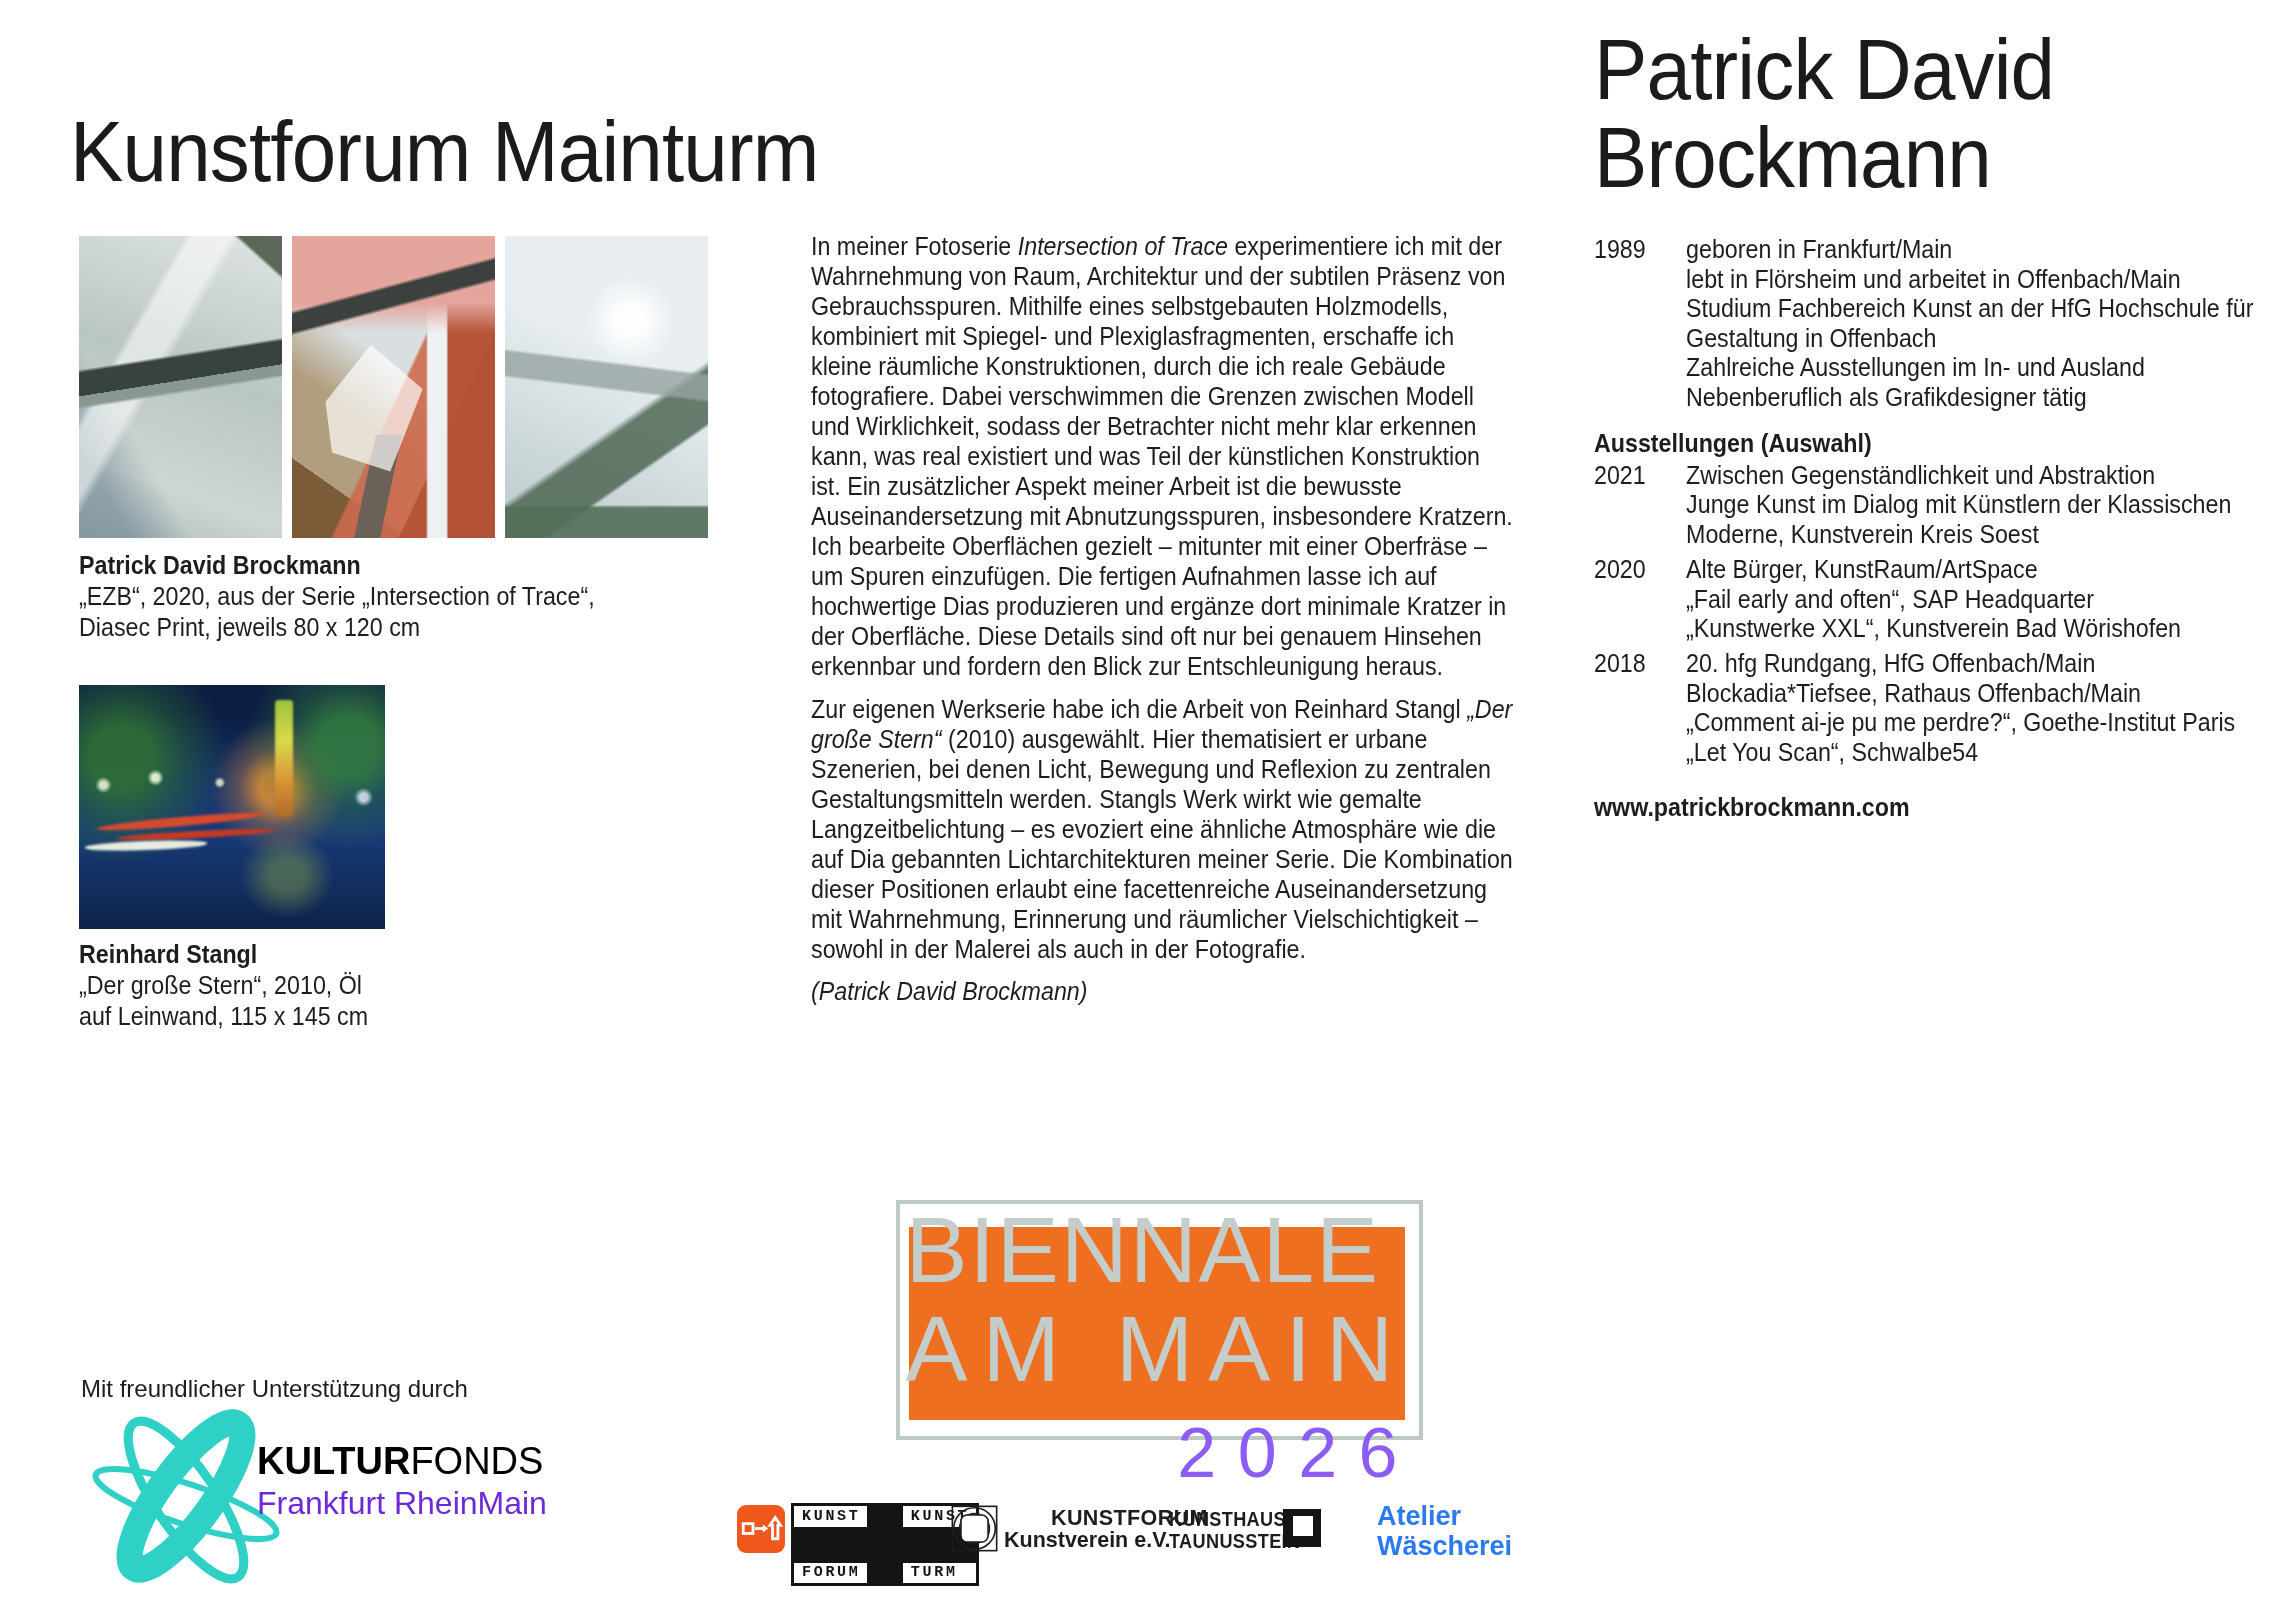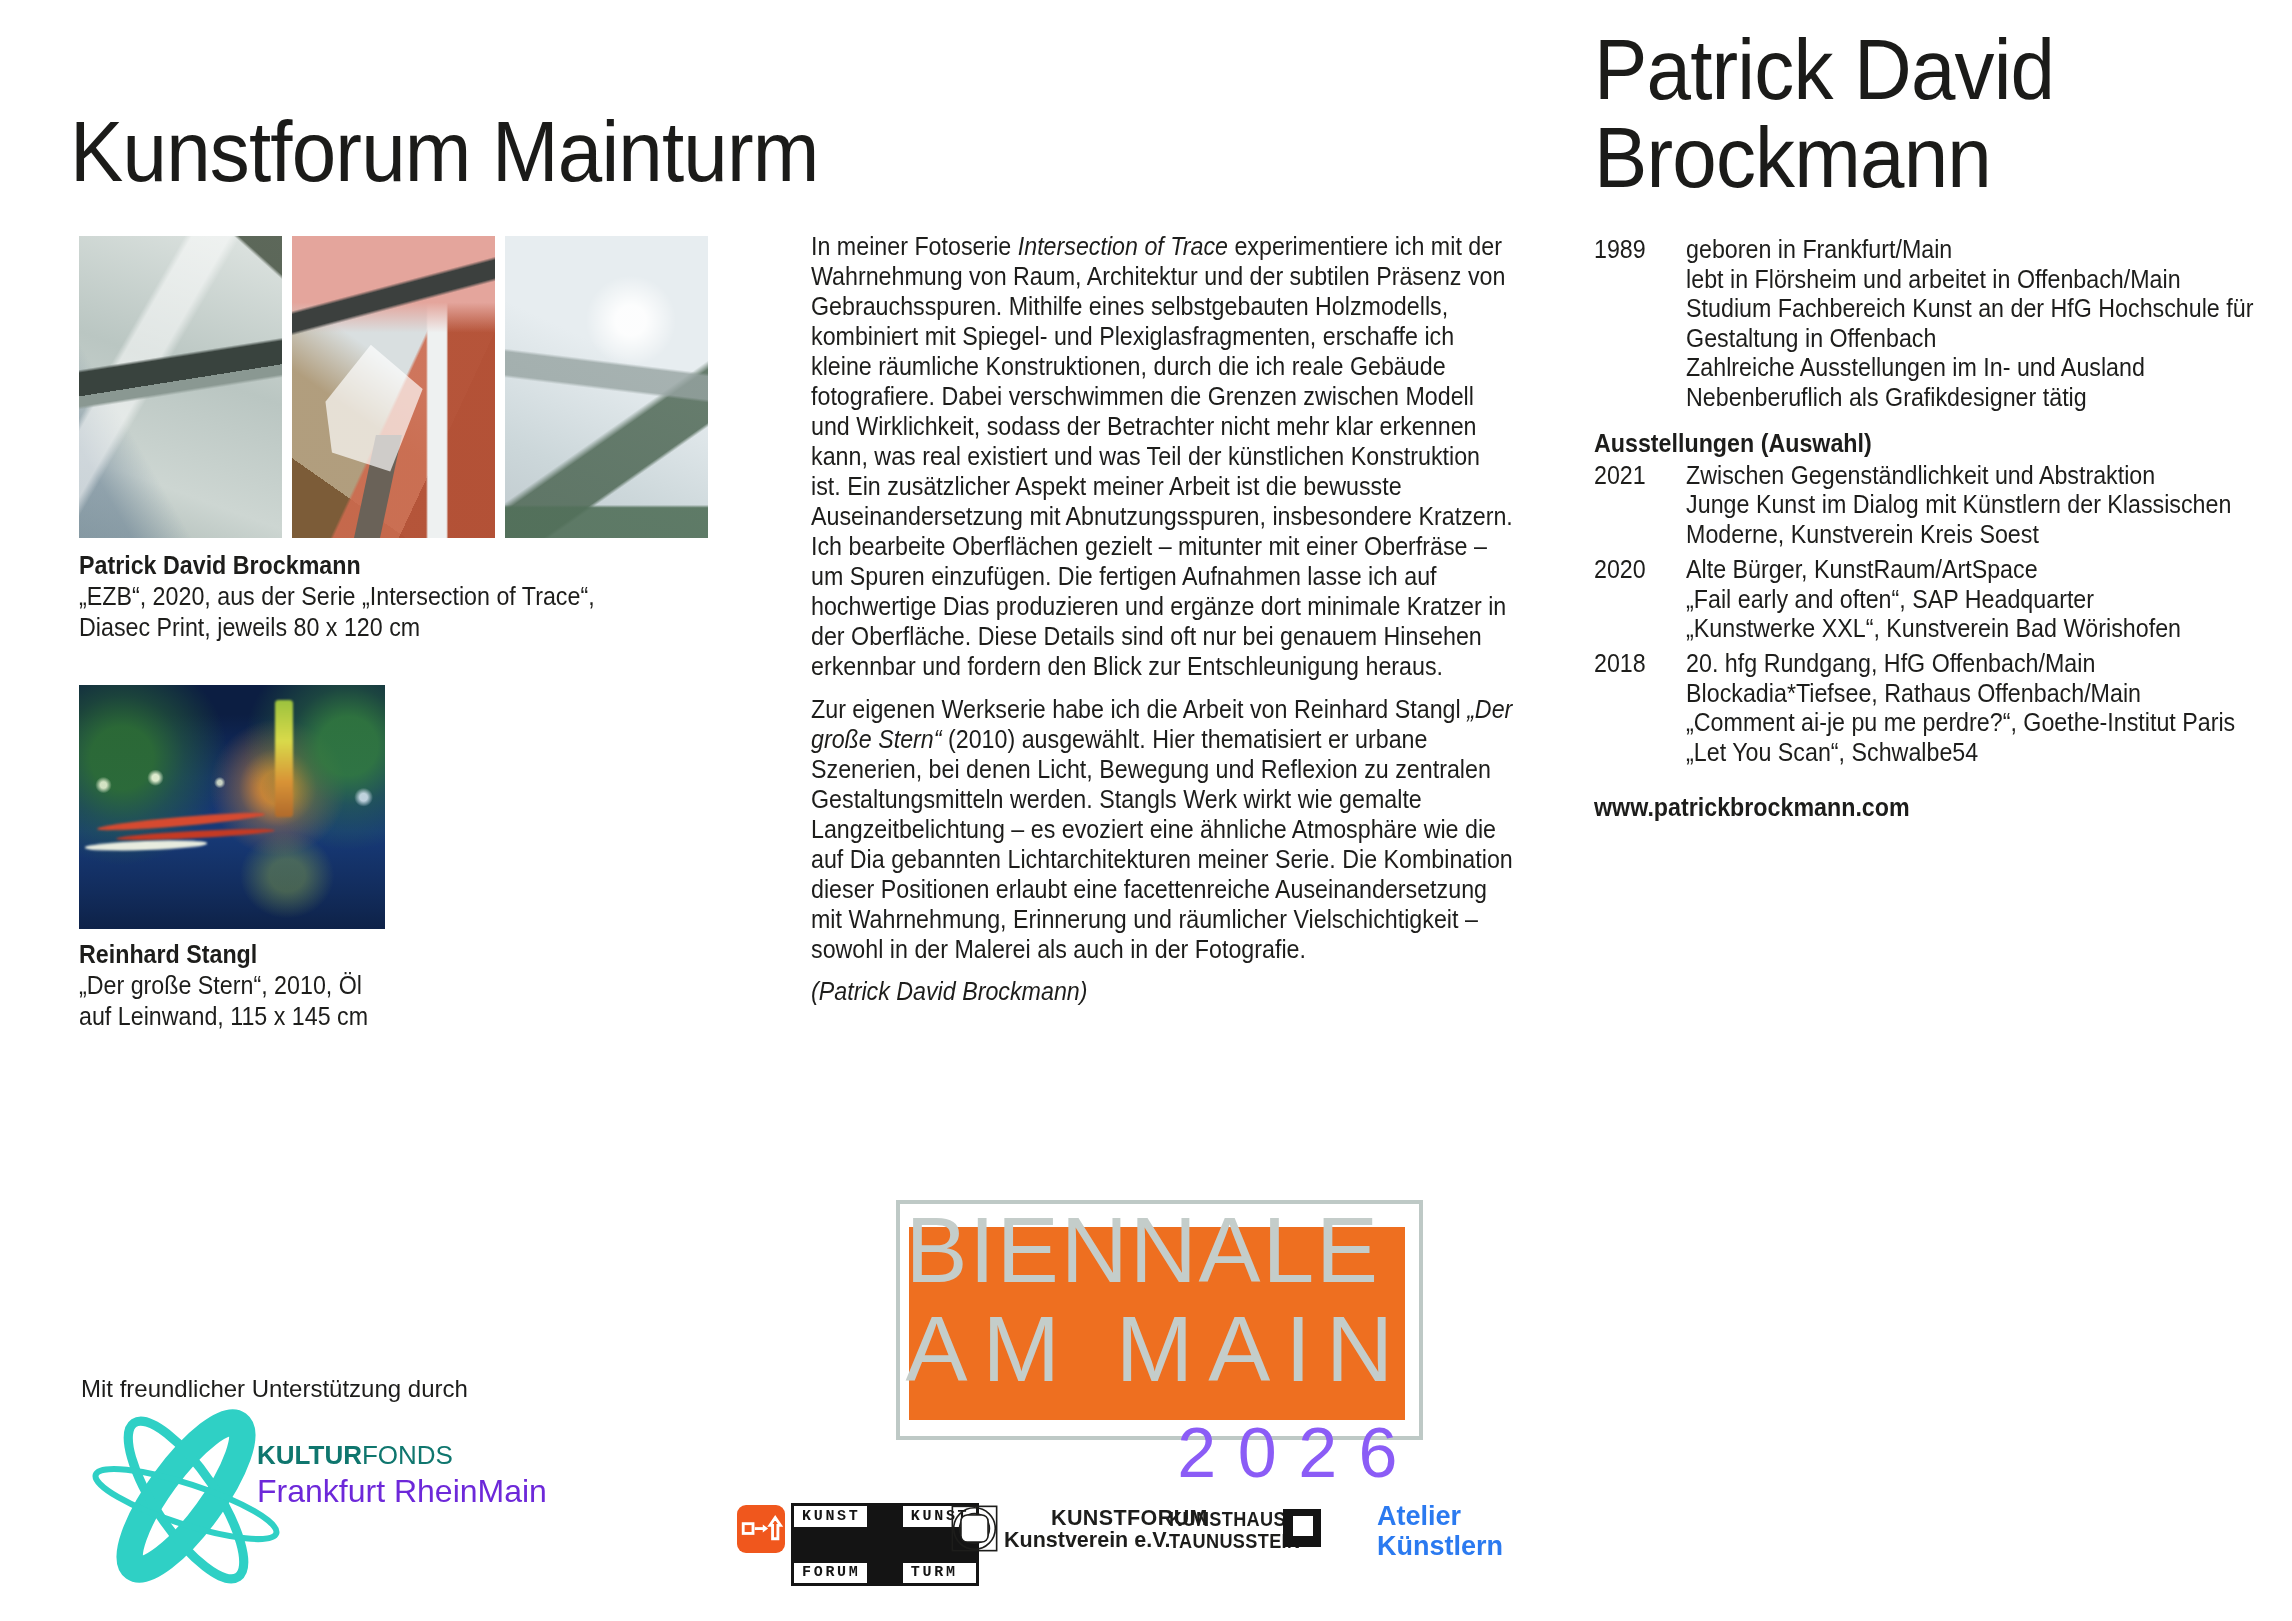--- a/index.html
+++ b/index.html
@@ -94,21 +94,21 @@
   .yr{width:99px;flex:0 0 99px;}
   .ex-head{font-weight:bold;margin:16px 0 2.7px 0;}
   .entry{display:flex;margin-bottom:5.4px;}
   .entry .lines div{white-space:nowrap;}
   .website{font-weight:bold;margin-top:25px;}
 
   
   .support-note{left:81px;top:1375px;font-size:24px;}
   .kf-star{left:85px;top:1395px;}
   .kf-text{left:257px;top:1440px;white-space:nowrap;}
-  .kf-line1{font-size:26px;letter-spacing:0px;color:#0f766e;}
+  .kf-line1{font-size:38px;letter-spacing:0px;color:#000000;}
   .kf-line1 .b{font-weight:800;}
   .kf-line1 .l{font-weight:400;}
   .kf-sub{font-size:32px;color:#6d28d9;margin-top:1.8px;}
 
   .biennale{left:896px;top:1200px;width:527px;height:240px;border:4.5px solid #bec9c6;box-sizing:border-box;}
   .bn-orange{position:absolute;left:9px;top:23px;right:14.3px;bottom:16px;background:#ee6f20;}
   .bn-word{position:absolute;left:5.4px;width:510px;color:#c4cdca;font-weight:400;
     font-size:93px;line-height:93px;white-space:nowrap;overflow:visible;}
   .bn-w1{top:0px;letter-spacing:1.8px;}
   .bn-w2{top:99px;letter-spacing:15px;}
@@ -287,15 +287,15 @@
 <div class="abs taunus-text">
   <div>KUNSTHAUS</div>
   <div>TAUNUSSTEIN</div>
 </div>
 <div class="taunus-logo">
   <div class="inner"></div>
 </div>
 
 <div class="abs atelier">
   <div>Atelier</div>
-  <div>Künstlern</div>
+  <div>Wäscherei</div>
 </div>
 
 
 </body></html>

